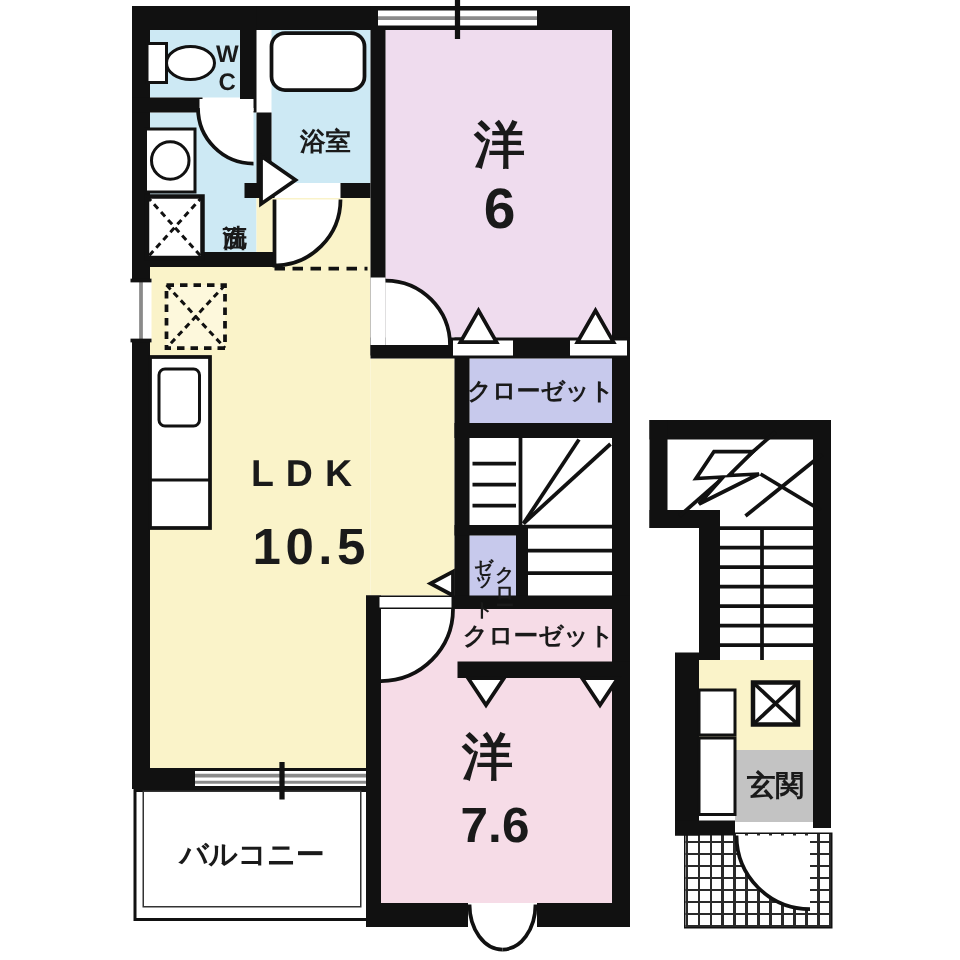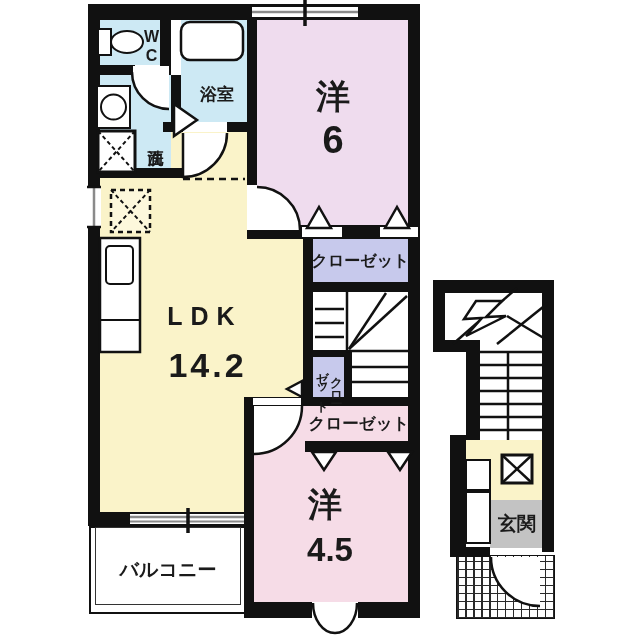--- a/index.html
+++ b/index.html
@@ -220,23 +220,23 @@
       <path d="M491,557 A49,49 0 0 0 540,606" fill="none" stroke="#111" stroke-width="2.5"></path>
     </g>
   </svg>
 
   <div class="lbl vtext" style="left:141px;top:25px;width:20px;height:44px;font-size:16px;">WC</div>
   <div class="lbl" style="left:192px;top:84px;width:50px;height:20px;font-size:17px;">浴室</div>
   <div class="lbl vtext" style="left:145px;top:110px;width:20px;height:58px;font-size:16px;">洗面</div>
   <div class="lbl" style="left:315px;top:78px;width:36px;height:38px;font-size:34px;">洋</div>
   <div class="lbl" style="left:317px;top:118px;width:32px;height:44px;font-size:38px;">6</div>
   <div class="lbl" style="left:150px;top:298px;width:110px;height:36px;font-size:25px;letter-spacing:8px;">LDK</div>
-  <div class="lbl" style="left:155px;top:344px;width:105px;height:42px;font-size:34px;letter-spacing:3px;">14.2</div>
+  <div class="lbl" style="left:155px;top:344px;width:105px;height:42px;font-size:34px;letter-spacing:3px;">10.5</div>
   <div class="lbl" style="left:314px;top:251px;width:93px;height:20px;font-size:16px;">クローゼット</div>
   <div class="lbl vtext" style="left:329px;top:359px;width:14px;height:46px;font-size:12.5px;letter-spacing:0;">クロー</div>
   <div class="lbl vtext" style="left:315px;top:361px;width:14px;height:46px;font-size:12.5px;letter-spacing:0;">ゼット</div>
   <div class="lbl" style="left:311px;top:413px;width:96px;height:22px;font-size:16.5px;">クローゼット</div>
   <div class="lbl" style="left:307px;top:486px;width:36px;height:38px;font-size:34px;">洋</div>
-  <div class="lbl" style="left:301px;top:530px;width:58px;height:40px;font-size:33px;">4.5</div>
+  <div class="lbl" style="left:301px;top:530px;width:58px;height:40px;font-size:33px;">7.6</div>
   <div class="lbl" style="left:110px;top:558px;width:116px;height:24px;font-size:19px;">バルコニー</div>
   <div class="lbl" style="left:494px;top:512px;width:46px;height:24px;font-size:19px;">玄関</div>
 
 </div>
 
 </body></html>

